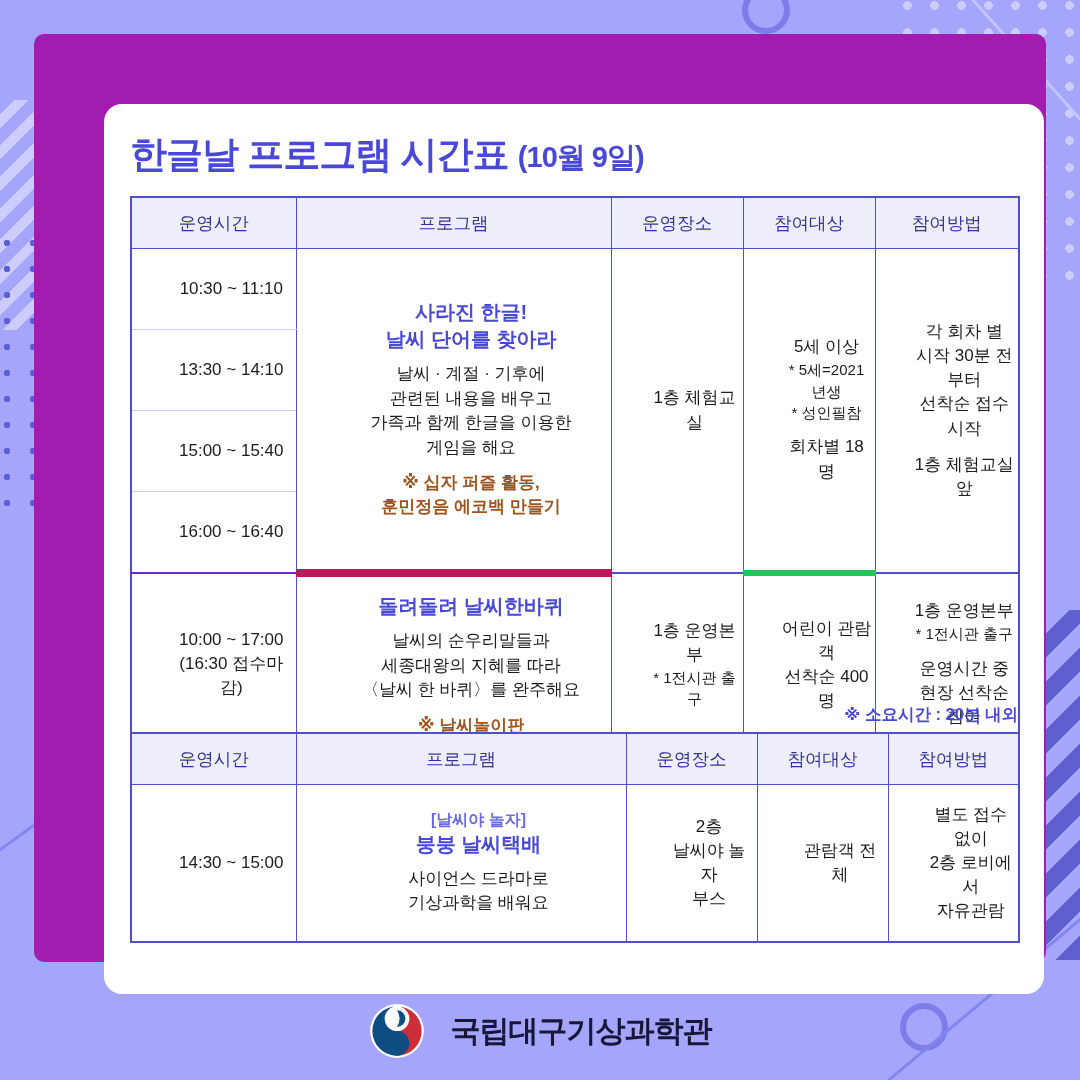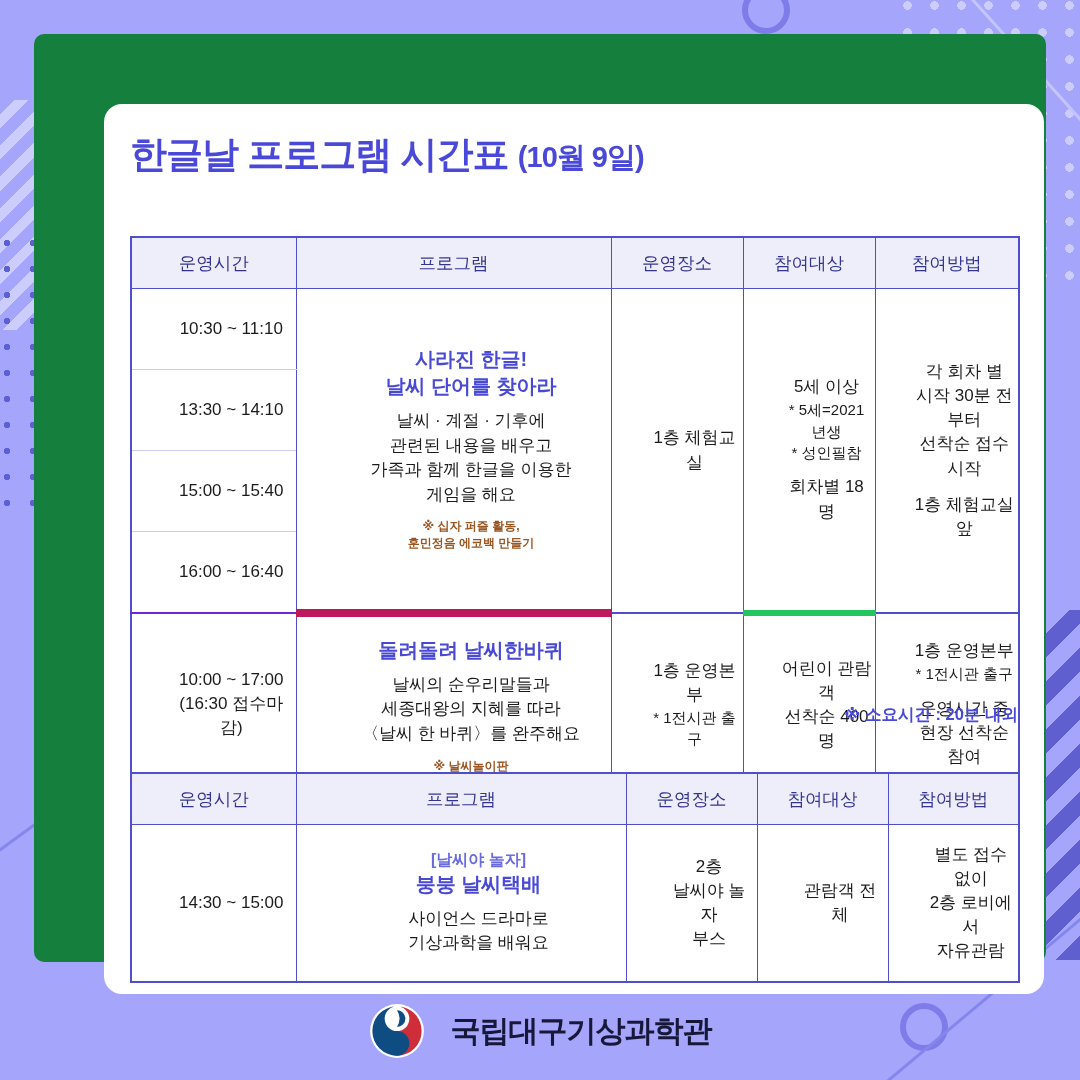--- a/index.html
+++ b/index.html
@@ -47,57 +47,56 @@
     border-top:3px solid #8486ec;transform:rotate(-40deg);transform-origin:right top;
   }
   .diag-tr2{
     right:-30px;top:150px;width:300px;height:260px;
     border-top:3px solid #c4c4fd;transform:rotate(48deg);transform-origin:right top;
   }
 
   
   .frame{
     position:absolute;left:34px;top:34px;width:1012px;height:928px;
-    background:#15803d;border-radius:10px;
+    background:#a21caf;border-radius:10px;
   }
   .card{
     position:absolute;left:70px;top:70px;width:940px;height:890px;
     background:#ffffff;border-radius:18px;
   }
 
   
   .title{
     position:absolute;left:26px;top:26px;
     font-size:37px;font-weight:bold;color:#4a48d8;letter-spacing:-1px;
     white-space:nowrap;
   }
   .title .sub{font-size:29px;}
 
   
   .tbl{
     position:absolute;border-collapse:collapse;table-layout:fixed;
     border:2px solid #4f4fce;
-    margin-top:40px;
   }
   .tbl td,.tbl th{
     border:1.5px solid #4f4fce;text-align:center;vertical-align:middle;
     color:#1b1b1b;padding:4px 3px;
   }
   .tbl th{
     background:#eeeefb;color:#34348f;font-weight:normal;font-size:17.5px;
     height:42px;
   }
   .tbl td{font-size:17px;line-height:1.42;padding-left:38px;}
   .tbl td.soft-top{border-top:1.2px solid #ccccf2;}
   .tbl td.soft-bottom{border-bottom:1.2px solid #ccccf2;}
 
   .ptitle{font-size:20px;font-weight:bold;color:#4949d6;line-height:1.35;}
   .plabel{font-size:16px;font-weight:bold;color:#6b6be0;line-height:1.3;}
   .pdesc{font-size:17px;color:#1b1b1b;line-height:1.45;margin-top:9px;}
-  .pnote{font-size:12px;font-weight:bold;color:#9a5521;line-height:1.4;margin-top:11px;}
+  .pnote{font-size:17px;font-weight:bold;color:#9a5521;line-height:1.4;margin-top:11px;}
   .small{font-size:15px;}
   .gap{height:12px;}
 
   .table1{left:26px;top:92px;width:888px;}
   .note-line{
     position:absolute;left:26px;top:600px;width:888px;text-align:right;
     font-size:16.5px;color:#4a48d8;font-weight:bold;
   }
   .table2{left:26px;top:628px;width:888px;}
 

